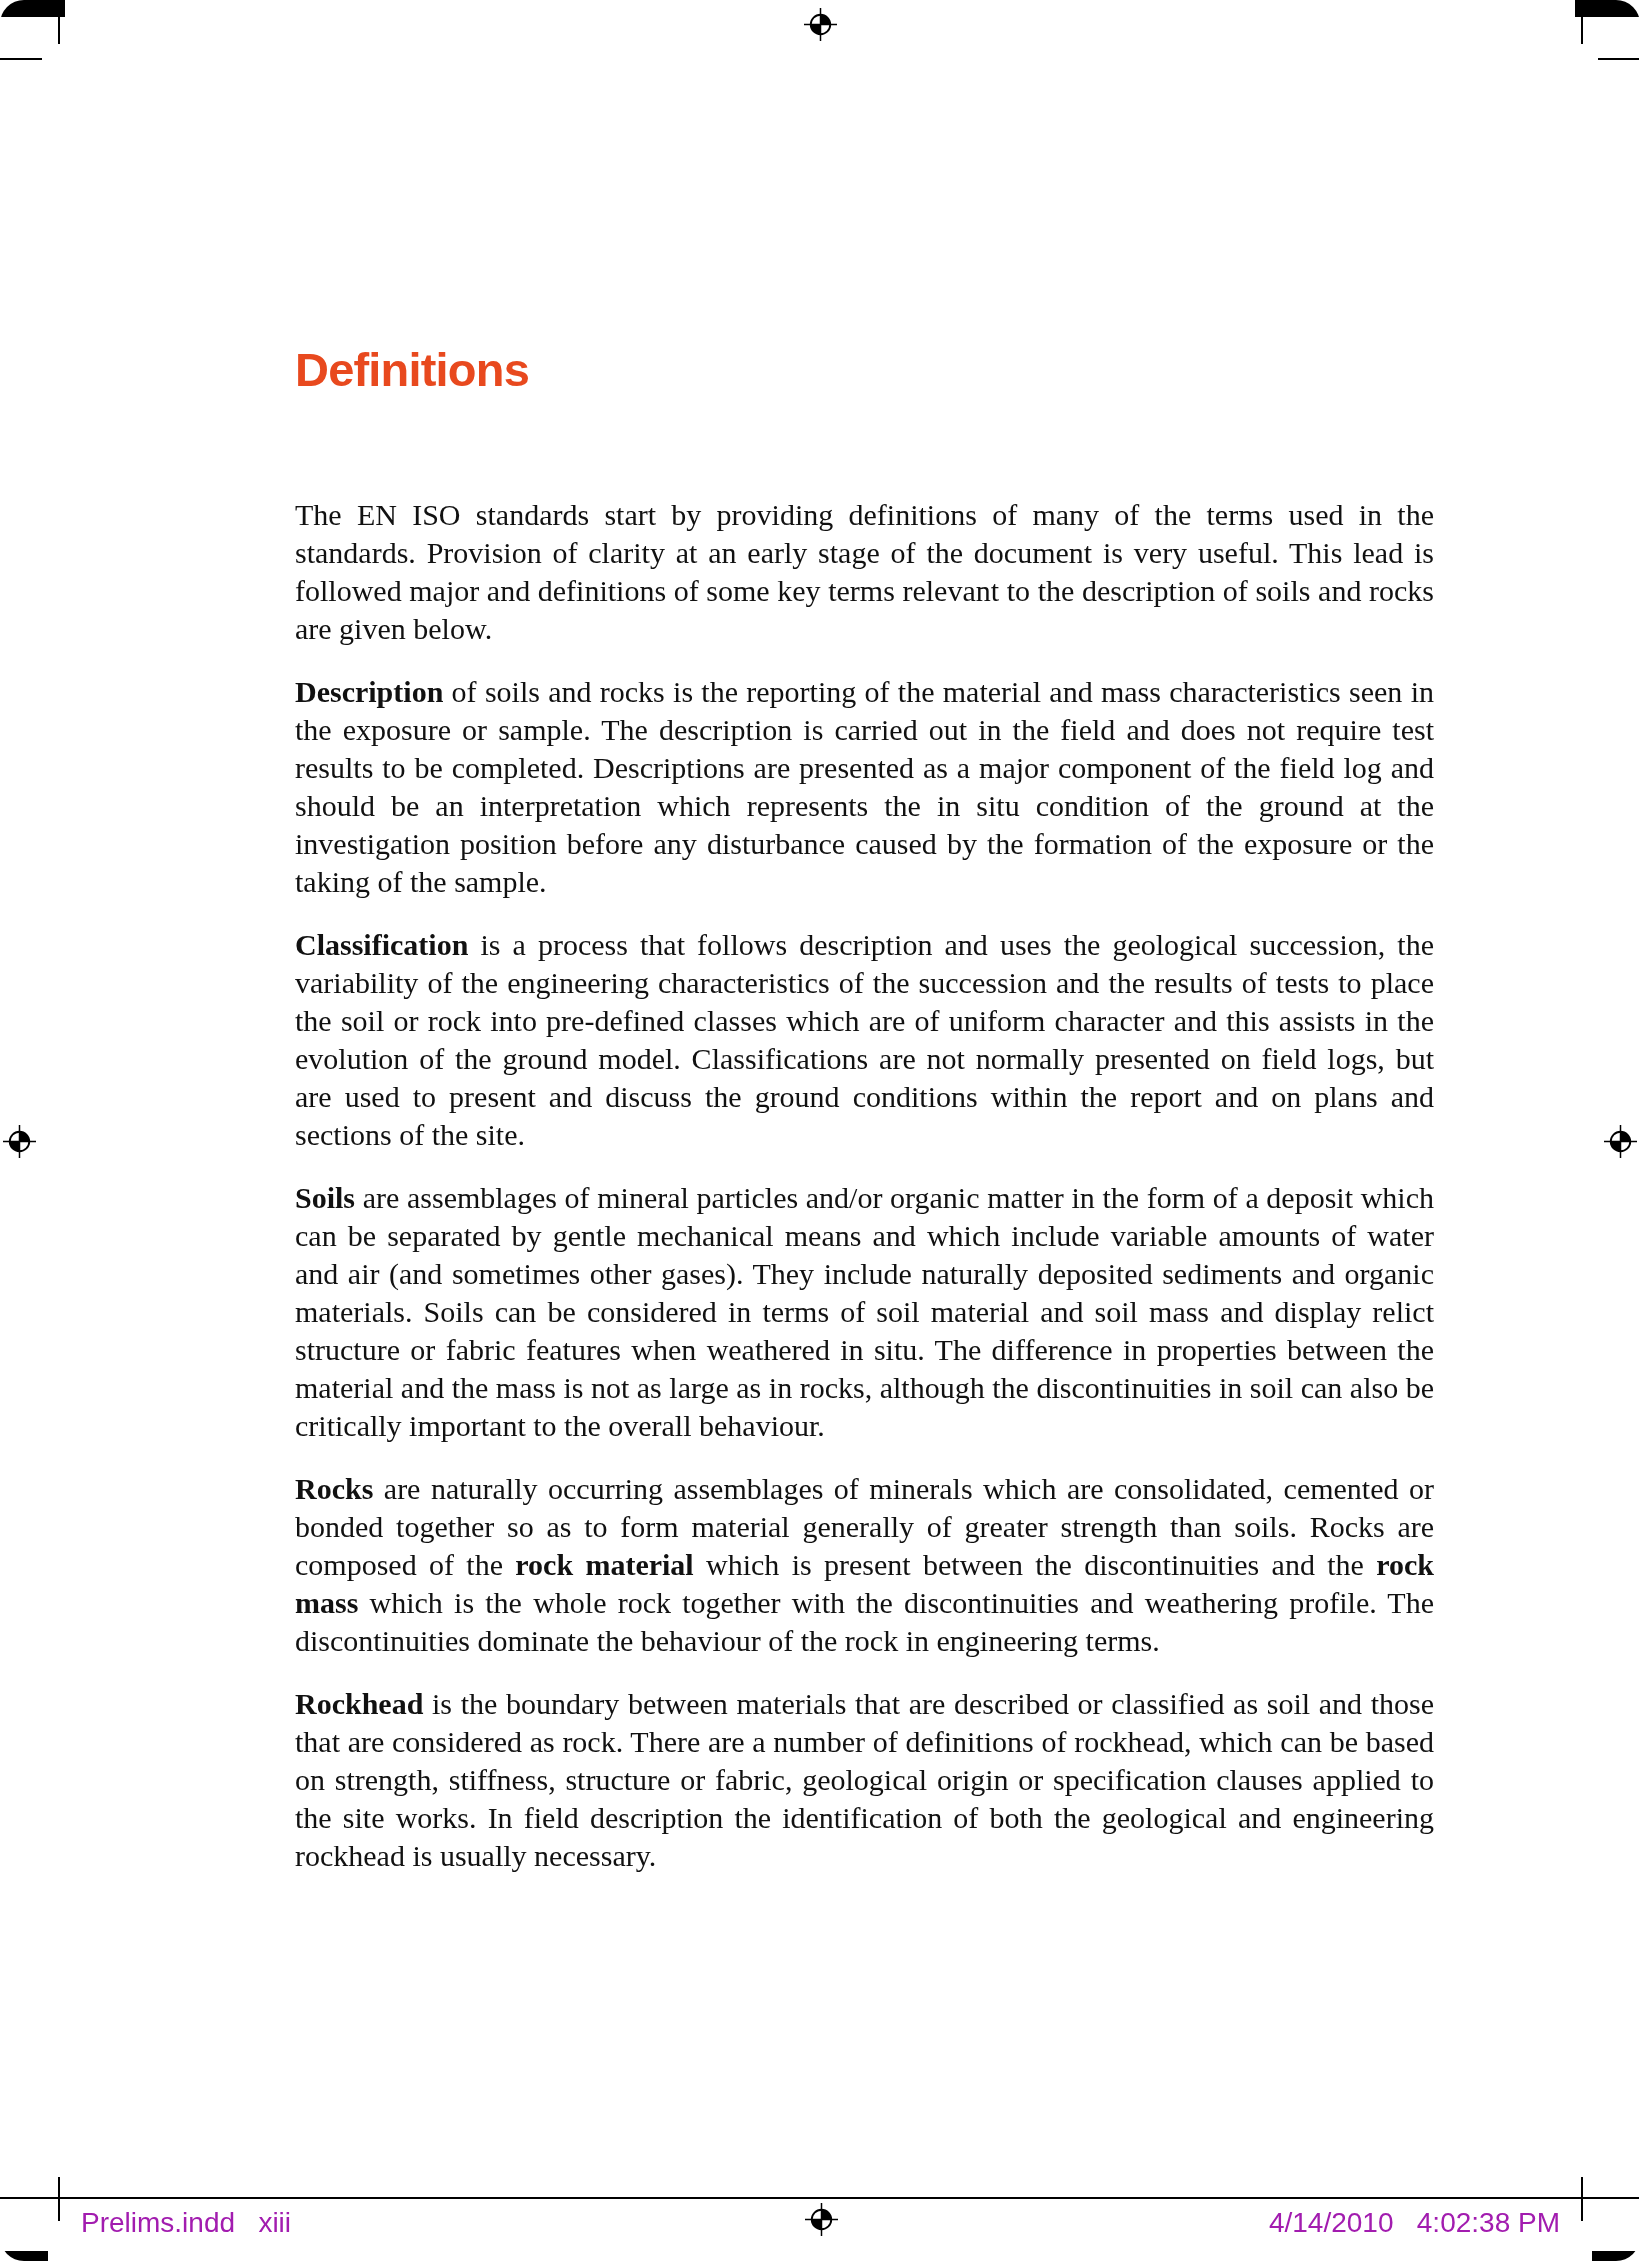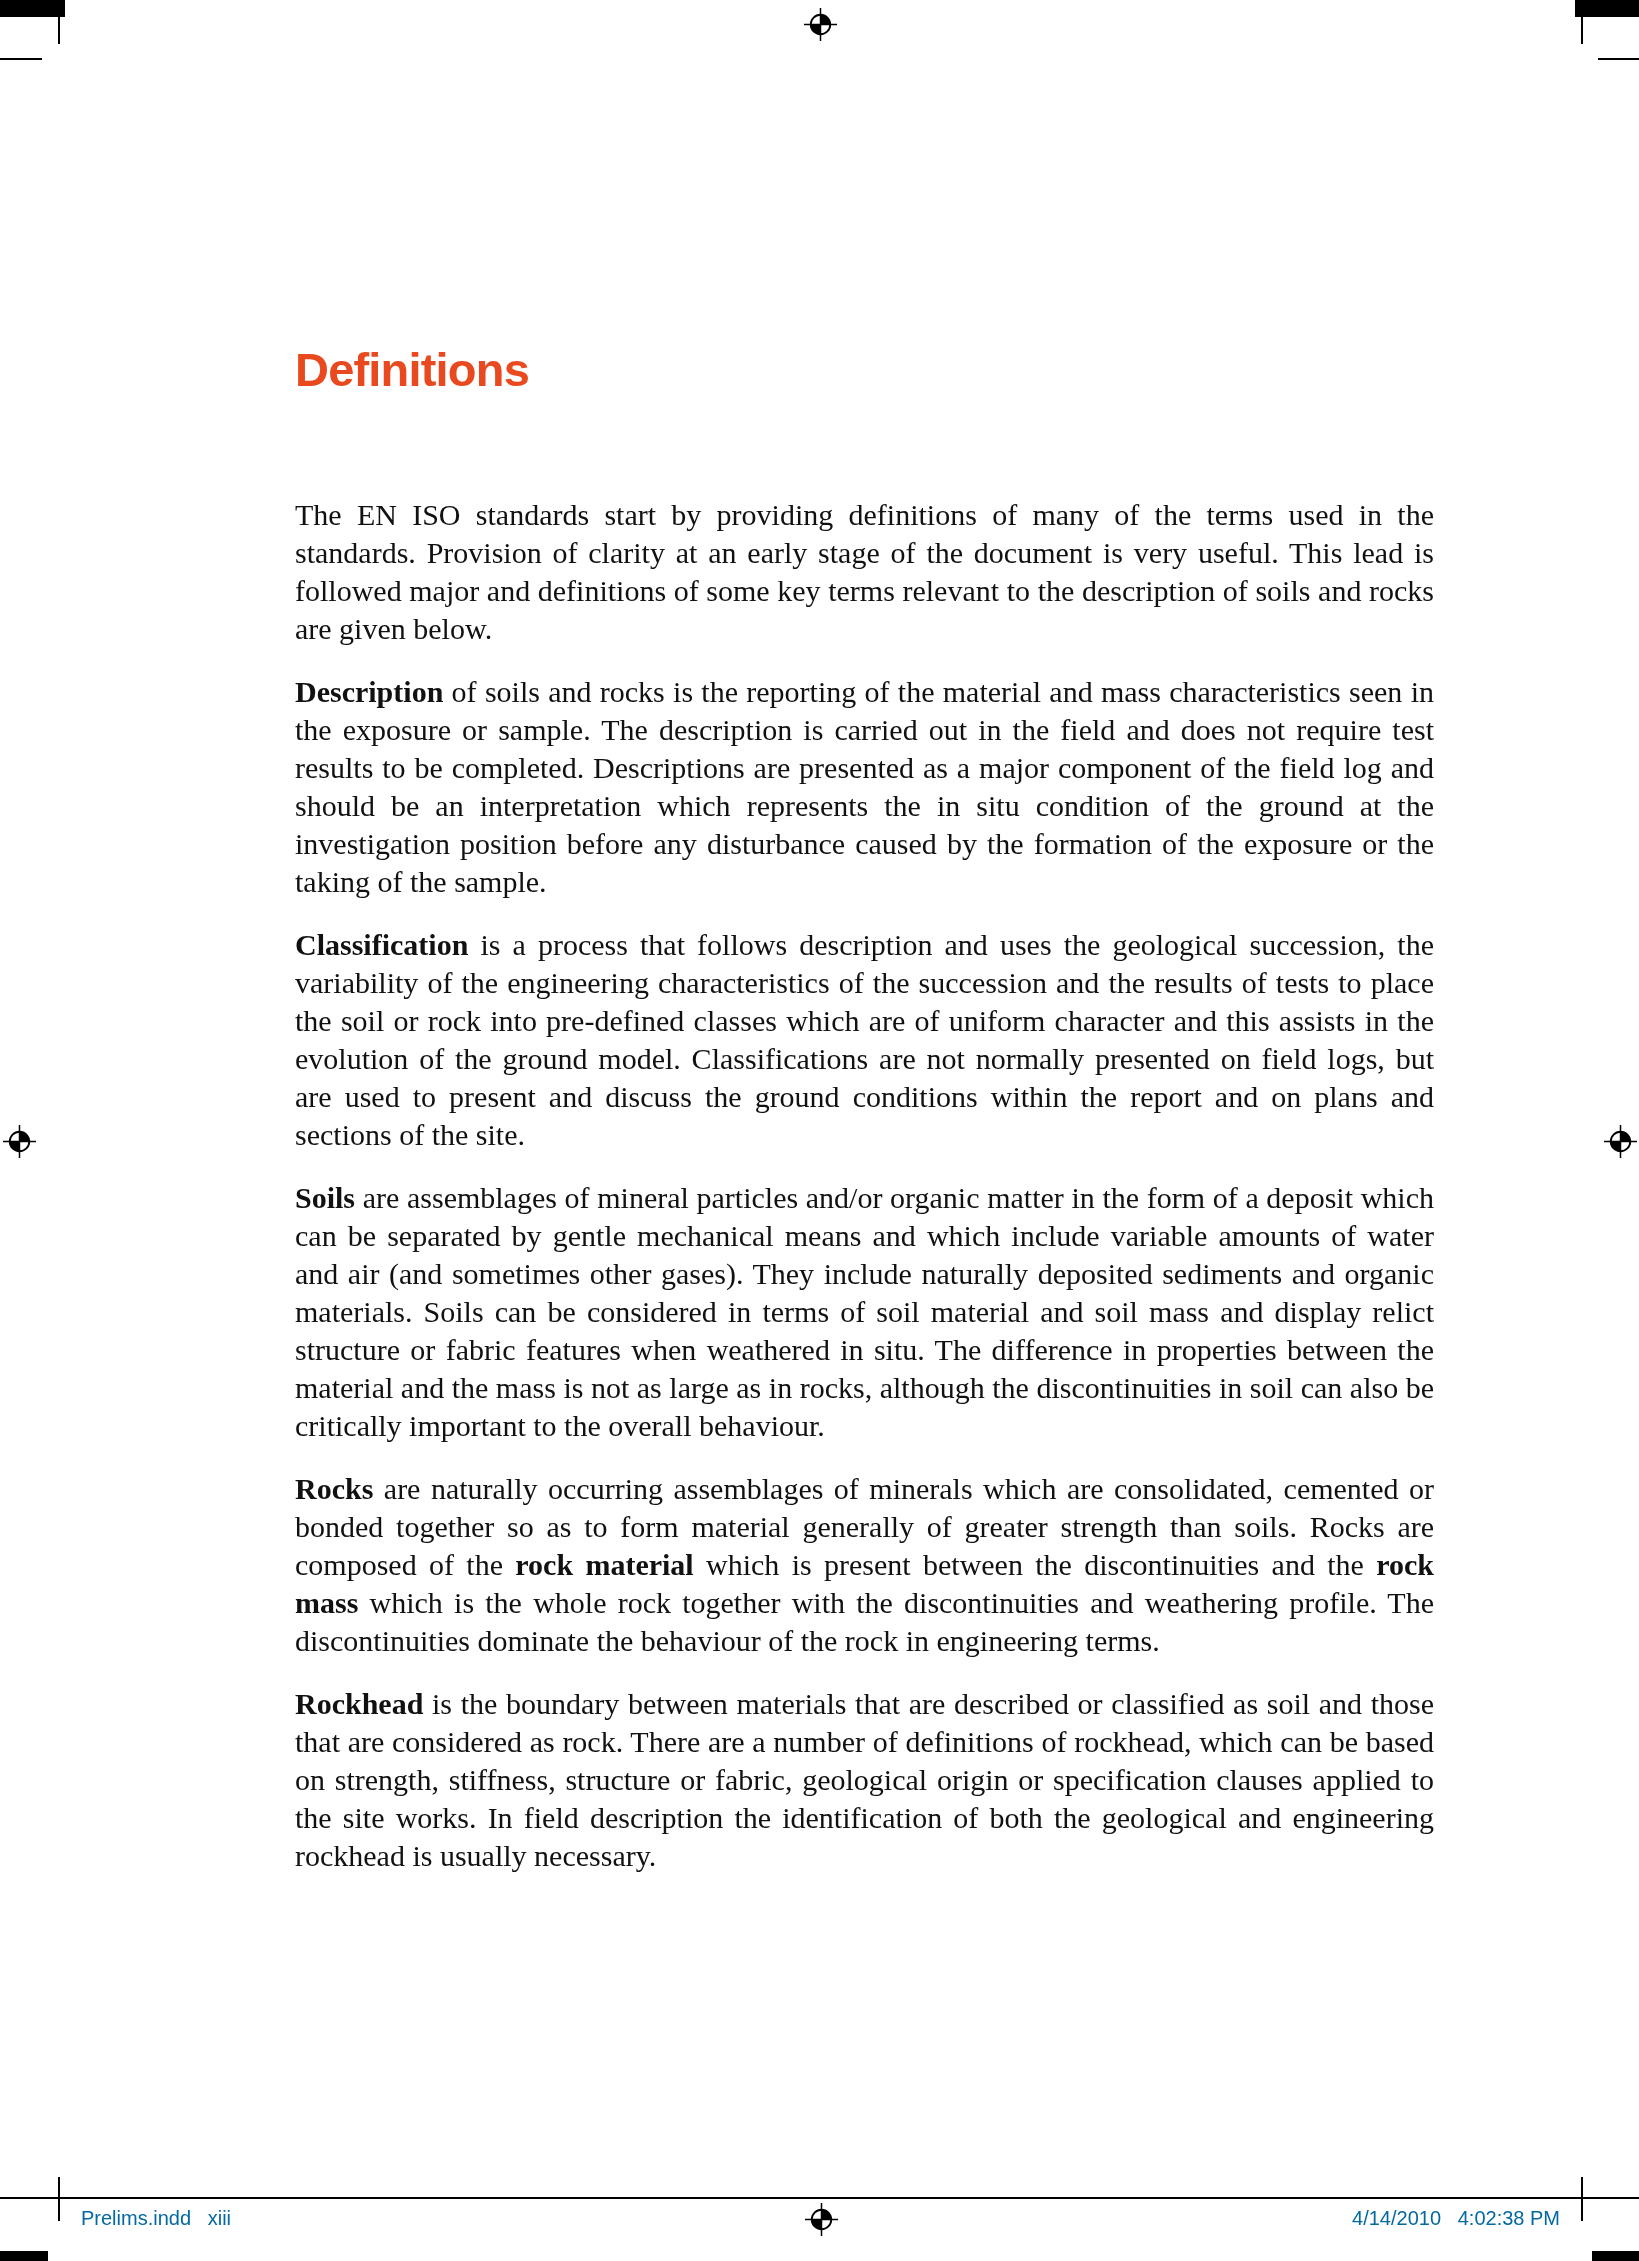--- a/index.html
+++ b/index.html
@@ -4,20 +4,21 @@
 <style>
   html, body { margin: 0; padding: 0; background: #ffffff; }
   .page {
     position: relative;
     width: 1640px;
     height: 2261px;
     background: #ffffff;
     font-family: "Liberation Serif", serif;
     color: #111111;
     overflow: hidden;
+    border-radius: 24px;
   }
   
   .mark { position: absolute; background: #000; }
   .reg { position: absolute; width: 33px; height: 33px; }
   
   .content {
     position: absolute;
     left: 295px;
     top: 342px;
     width: 1139px;
@@ -48,22 +49,22 @@
   .footer-rule {
     position: absolute;
     left: 0; top: 2197px;
     width: 1640px; height: 1.5px;
     background: #000;
   }
   .footer-text {
     position: absolute;
     top: 2207px;
     font-family: "Liberation Sans", sans-serif;
-    font-size: 20px;
-    color: #0369a1;
+    font-size: 28px;
+    color: #a21caf;
     white-space: pre;
   }
   .footer-left  { left: 81px; }
   .footer-right { right: 80px; }
 </style>
 </head>
 <body>
 
 <div class="page">
 

